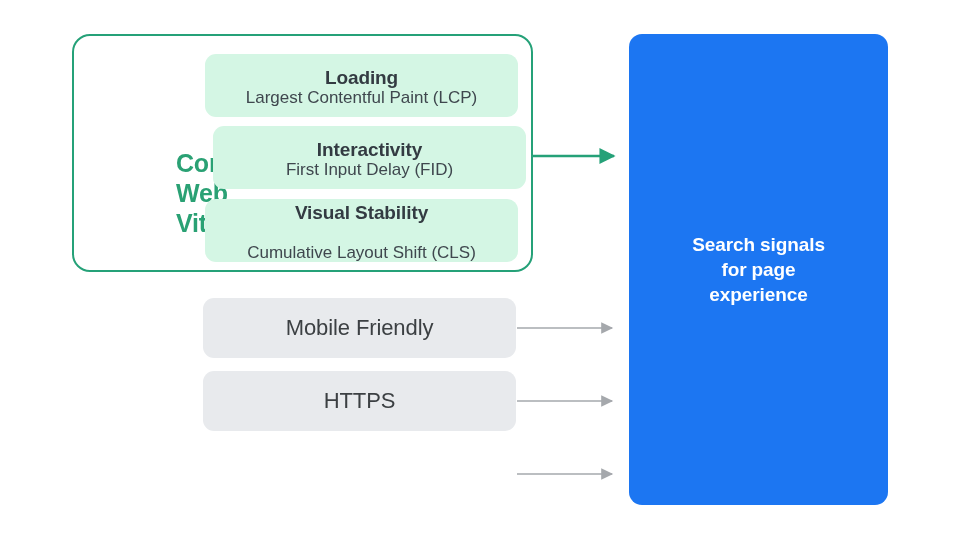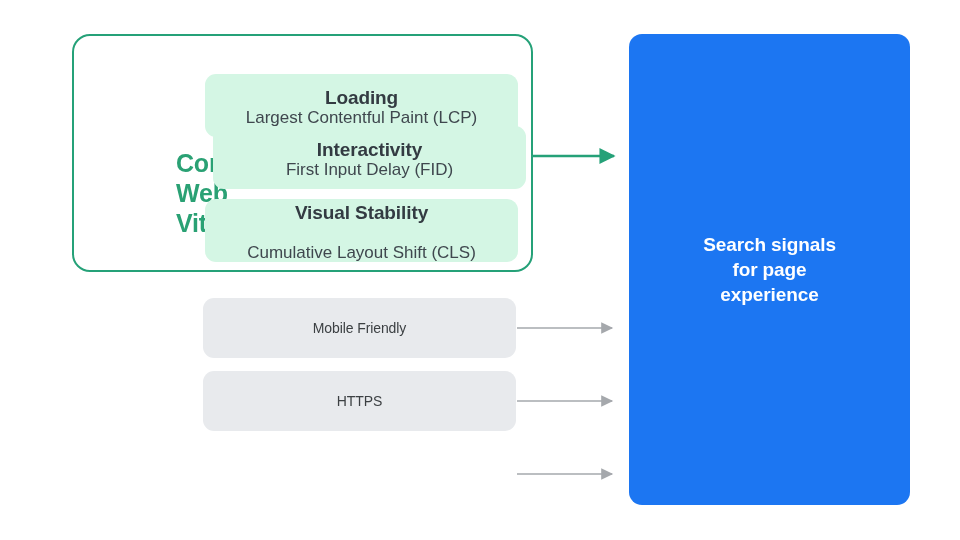--- a/index.html
+++ b/index.html
@@ -54,21 +54,21 @@
     left: 203px;
     width: 313px;
     height: 63px;
     background: #D4F6E4;
     border-radius: 11px;
     display: flex;
     flex-direction: column;
     align-items: center;
     justify-content: center;
   }
-  .vital-0 { top: 52px; margin-top: 20px; }
+  .vital-0 { top: 52px; }
   .vital-1 { top: 124px; margin-left: 8px; }
   .vital-2 { top: 197px; }
 
   .vital-title {
     color: #333B42;
     font-size: 19px;
     font-weight: bold;
     line-height: 23px;
     letter-spacing: -0.1px;
   }
@@ -91,32 +91,32 @@
     display: flex;
     align-items: center;
     justify-content: center;
   }
   .signal-0 { top: 298px; }
   .signal-1 { top: 371px; }
   .signal-2 { top: 445px; }
 
   .signal-label {
     color: #3C4043;
-    font-size: 14px;
+    font-size: 22px;
     font-weight: normal;
     line-height: 22px;
     letter-spacing: -0.1px;
   }
 
   
   .blue-panel {
     position: absolute;
     left: 629px;
     top: 34px;
-    width: 281px;
+    width: 259px;
     height: 471px;
     background: #1C76F2;
     border-radius: 13px;
     display: flex;
     align-items: center;
     justify-content: center;
   }
   .blue-panel-text {
     color: #ffffff;
     font-size: 19px;

